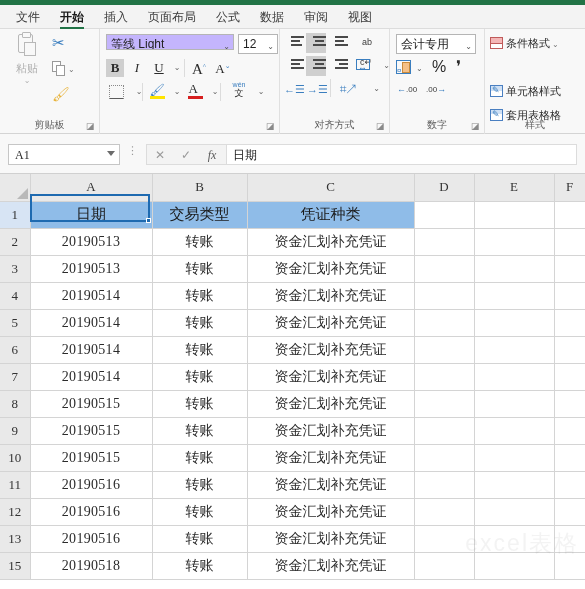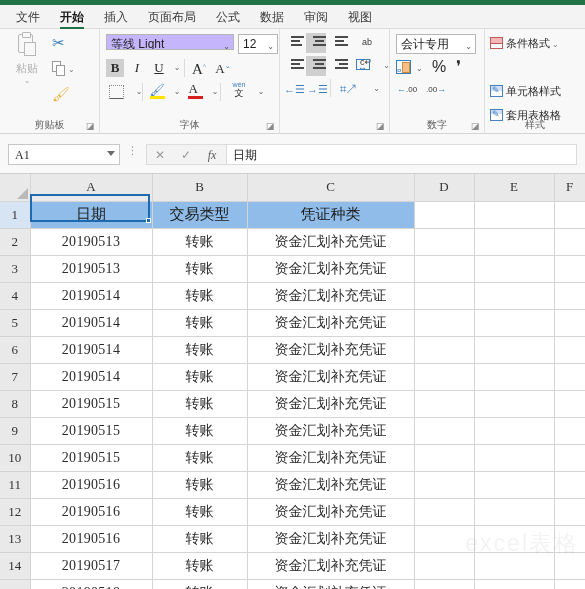--- a/index.html
+++ b/index.html
@@ -502,21 +502,20 @@
       <div class="fbtn" style="left:106px; top:54px; font-size:8px; color:#666;">⌄</div>
       <div class="vdiv" style="left:120px; top:54px; height:18px;"></div>
       <div class="b-py fbtn">
         <span class="pyic">
           <span>wén</span>
           <b>文</b>
         </span>
       </div>
       <div class="fbtn" style="left:152px; top:54px; font-size:8px; color:#666;">⌄</div>
 
-      <div class="glabel">字体</div>
       <div class="dialog-launcher">◪</div>
     </div>
 
     <div class="rgroup g-align">
       <div class="abtn" style="left:4px; top:4px;">
         <span class="lines"><u class="s1"></u><u class="s2"></u><u class="s3" style="width:11px"></u></span>
       </div>
       <div class="abtn on" style="left:26px; top:4px;">
         <span class="lines ctr"><u class="s1"></u><u class="s2"></u><u class="s3"></u></span>
       </div>
@@ -546,20 +545,21 @@
       </div>
       <div class="abtn" style="left:27px; top:50px;">
         <span class="indic">→☰</span>
       </div>
       <div class="vdiv" style="left:50px; top:50px; height:18px;"></div>
       <div class="abtn" style="left:56px; top:50px;">
         <span class="orient">⌗↗</span>
       </div>
       <div class="abtn" style="left:80px; top:50px; font-size:8px; color:#666;">⌄</div>
 
+      <div class="glabel">对齐方式</div>
       <div class="dialog-launcher">◪</div>
     </div>
 
     <div class="rgroup g-num">
       <div class="numfmt">
         <span>会计专用</span>
         <span class="boxcaret">⌄</span>
       </div>
       <div class="nbtn" style="left:6px; top:30px;">
         <span class="currency">¤<i></i></span>
@@ -744,29 +744,20 @@
       <tr>
         <td class="rowhead">13</td>
         <td class="cell datacell bordered-left numtext">20190516</td>
         <td class="cell datacell ctext">转账</td>
         <td class="cell datacell ctext">资金汇划补充凭证</td>
         <td class="cell empty"></td>
         <td class="cell empty"></td>
         <td class="cell empty"></td>
       </tr>
       <tr>
-        <td class="rowhead">14</td>
-        <td class="cell datacell bordered-left numtext">20190517</td>
-        <td class="cell datacell ctext">转账</td>
-        <td class="cell datacell ctext">资金汇划补充凭证</td>
-        <td class="cell empty"></td>
-        <td class="cell empty"></td>
-        <td class="cell empty"></td>
-      </tr>
-      <tr>
         <td class="rowhead">15</td>
         <td class="cell datacell bordered-left numtext">20190518</td>
         <td class="cell datacell ctext">转账</td>
         <td class="cell datacell ctext">资金汇划补充凭证</td>
         <td class="cell empty"></td>
         <td class="cell empty"></td>
         <td class="cell empty"></td>
       </tr>
 
     </tbody>

